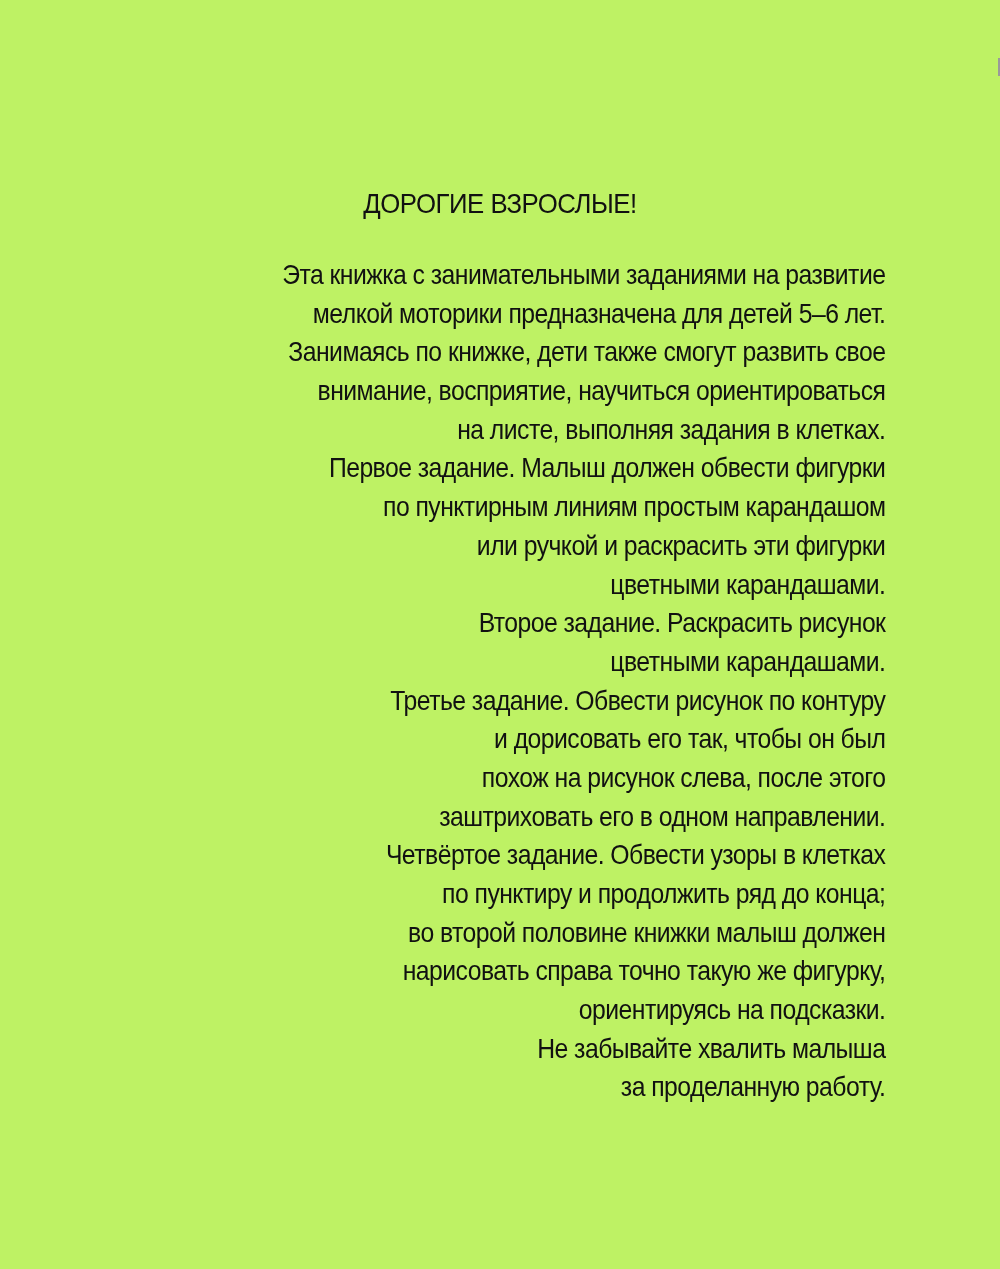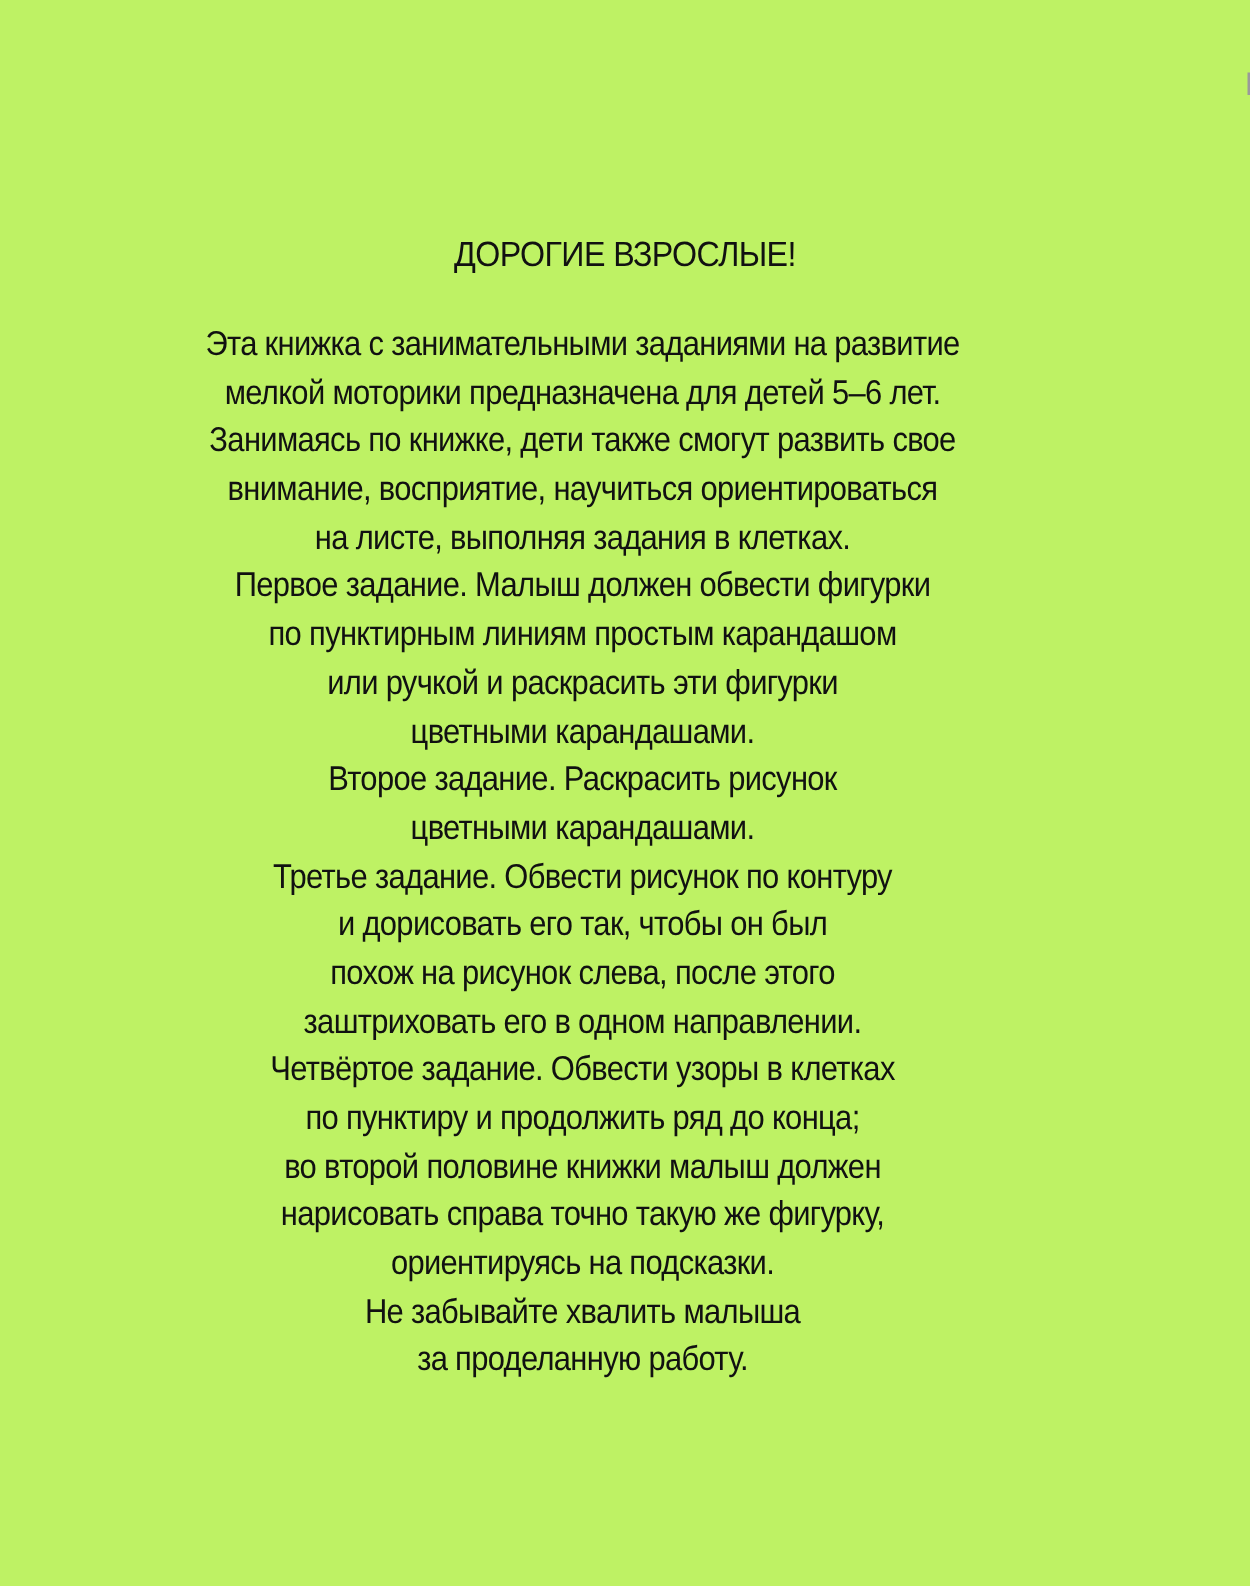--- a/index.html
+++ b/index.html
@@ -32,21 +32,21 @@
       font-size: 28px;
       letter-spacing: -0.5px;
       transform: scaleX(0.92);
       transform-origin: center;
     }
     .body {
       position: absolute;
       top: 256px;
       left: 0;
       width: 932px;
-      text-align: center;
+      text-align: right;
     }
     .line {
       display: block;
       height: 38.7px;
       line-height: 38.7px;
       font-size: 27.5px;
       white-space: nowrap;
       letter-spacing: -0.6px;
       transform: scaleX(0.9);
       transform-origin: center;

